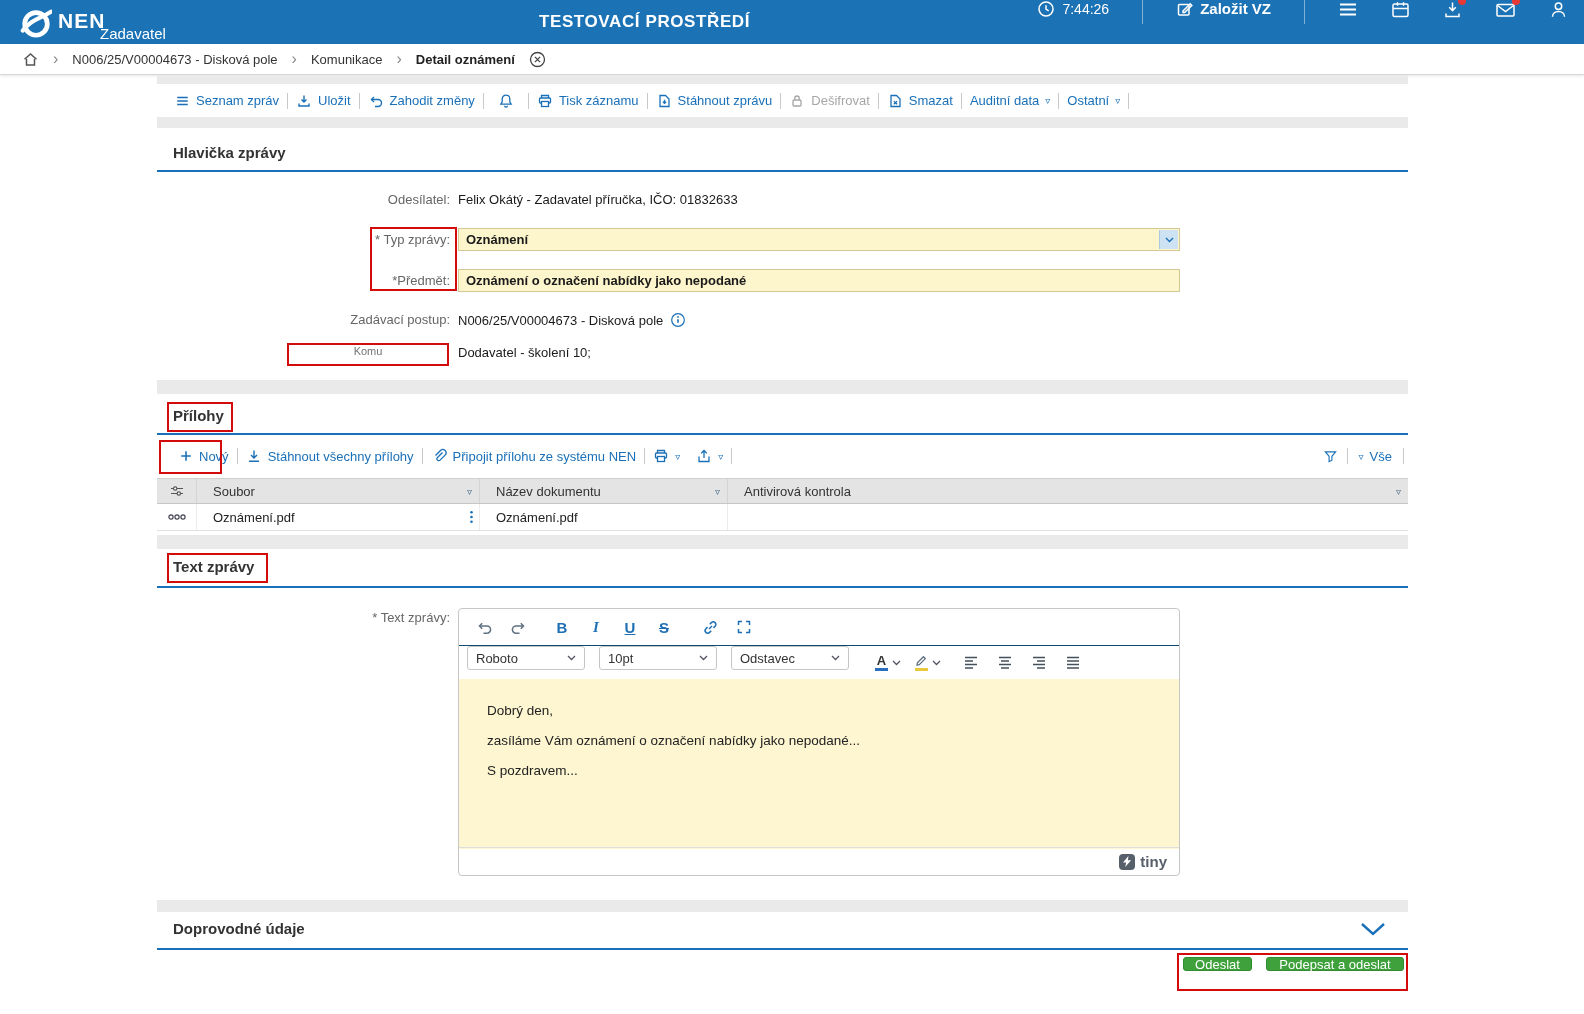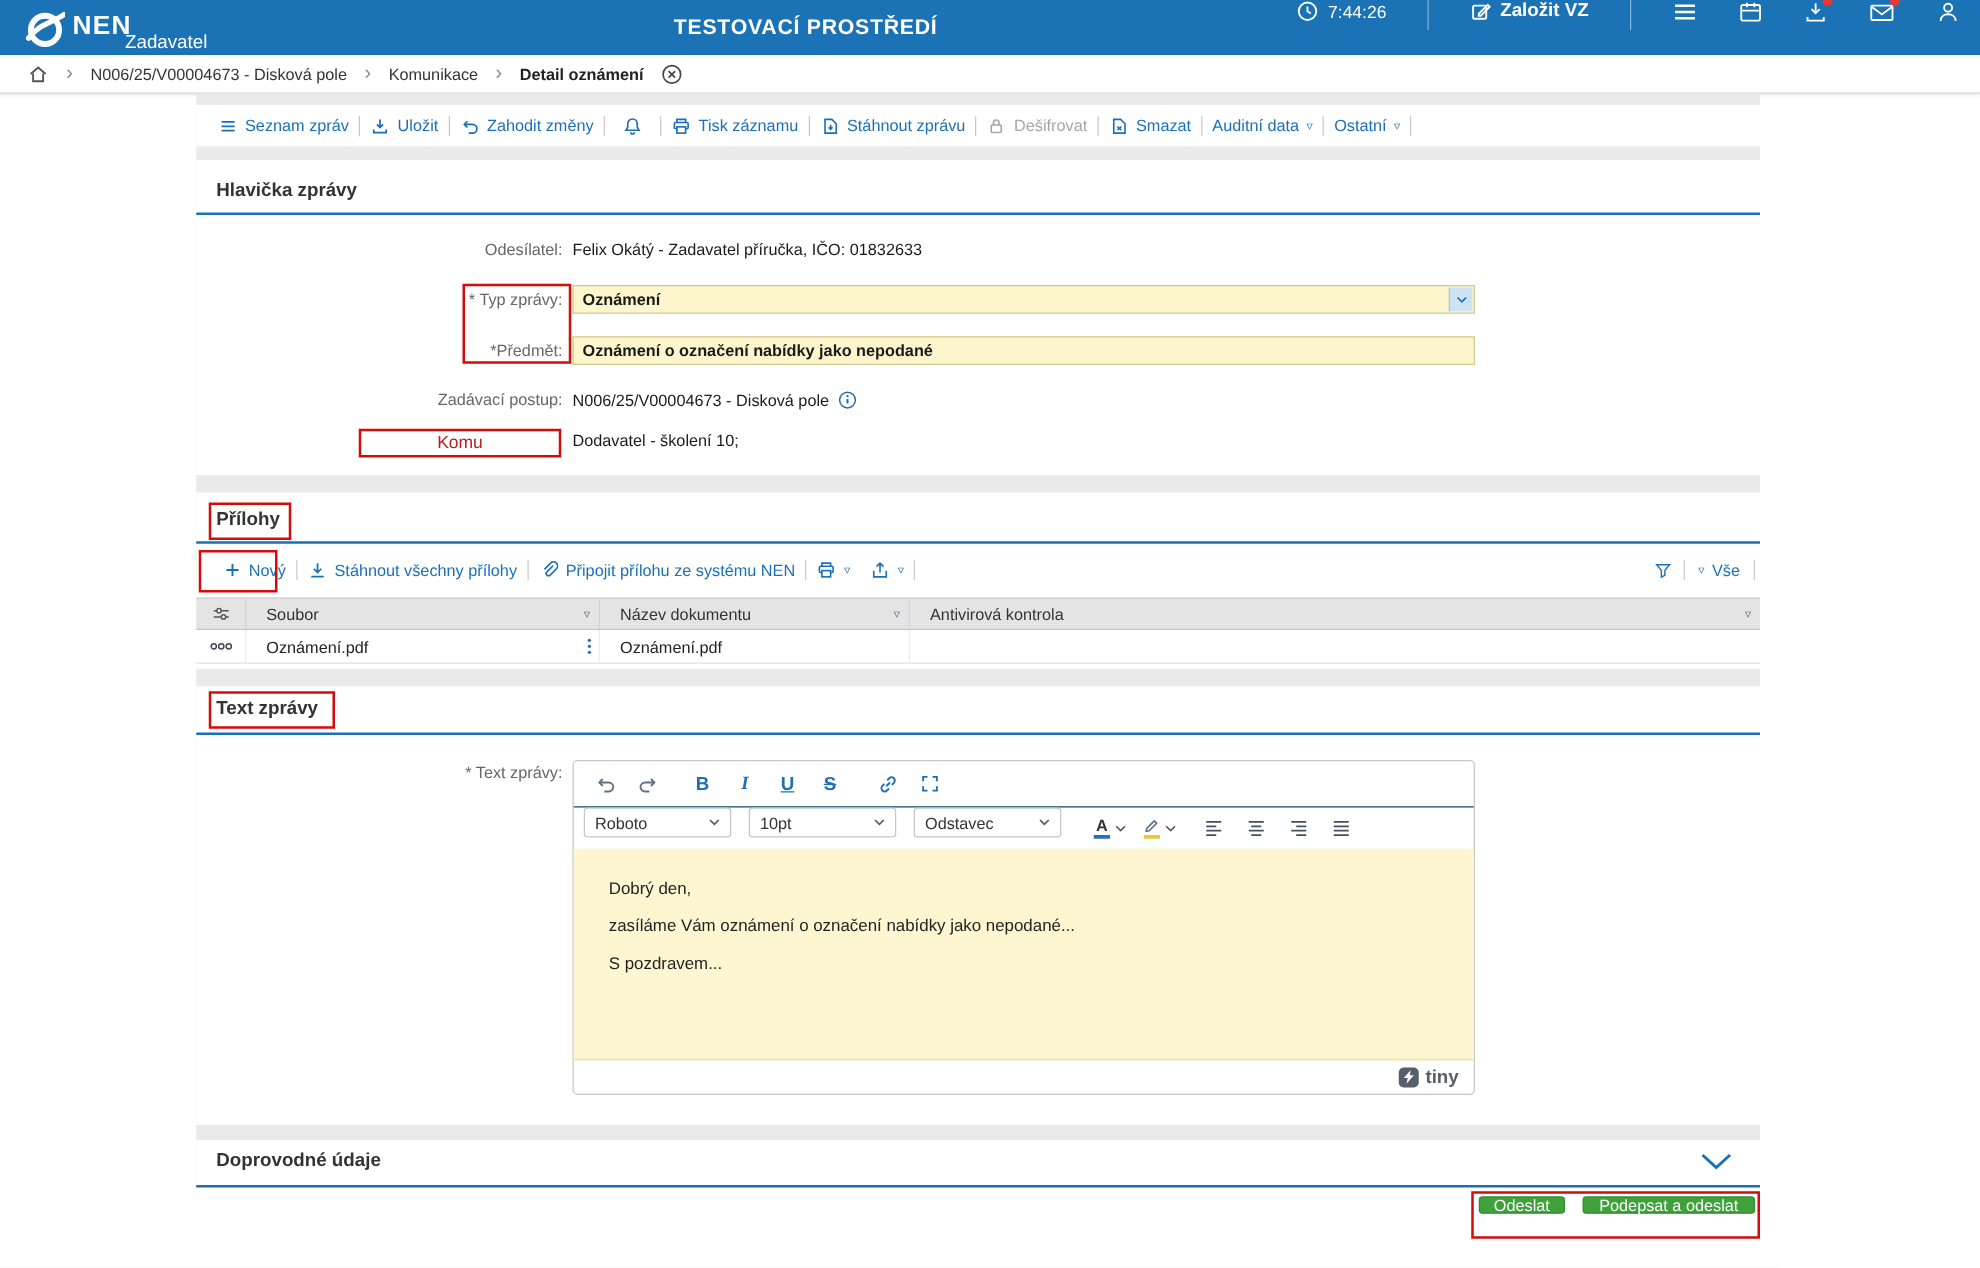--- a/index.html
+++ b/index.html
@@ -47,21 +47,21 @@
   .panel h2 { position:absolute; left:16px; font-size:15px; font-weight:bold; color:#333; }
   .blue-rule { position:absolute; left:0; width:100%; height:2px; background:#1a70b8; }
 
   .flabel { position:absolute; left:0; width:293px; text-align:right; font-size:13px; color:#666; }
   .fvalue { position:absolute; left:301px; font-size:13px; font-weight:normal; color:#1a1a1a; display:flex; align-items:center; gap:7px; }
   .finput { position:absolute; left:301px; width:722px; height:23px; background:#fdf5cc; border:1px solid #d2c894;
     font-size:13px; font-weight:bold; color:#1a1a1a; display:flex; align-items:center; padding:0 7px; }
   .dd-btn { position:absolute; right:1px; top:1px; bottom:1px; width:19px; background:#cde3f3; border-left:1px solid #a9c7de;
     display:flex; align-items:center; justify-content:center; cursor:pointer; }
   .komu-btn { position:absolute; left:130px; width:162px; top:217px; height:21px; text-align:center;
-    font-size:14px; color:#b91c1c; cursor:pointer; }
+    font-size:11px; color:#737373; cursor:pointer; }
 
   
   .att-toolbar { position:absolute; left:0; top:46px; height:32px; display:flex; align-items:center; padding-left:14px; font-size:13px; color:#1a70b8; }
   .att-right { position:absolute; right:4px; top:46px; height:32px; display:flex; align-items:center; gap:9px; font-size:13px; color:#1a70b8; }
   .grid-head { position:absolute; left:0; top:84px; width:100%; height:26px; background:#e4e4e4;
     border-top:1px solid #d0d0d0; border-bottom:1px solid #c6c6c6; }
   .grid-row { position:absolute; left:0; top:110px; width:100%; height:27px; background:#fff; border-bottom:1px solid #e0e0e0; }
   .gcell { position:absolute; top:0; bottom:0; display:flex; align-items:center; padding-left:16px; font-size:13px; color:#333; border-right:1px solid #d4d4d4; }
   .grid-row .gcell { border-right:1px solid #ececec; color:#222; }
   .c0 { left:0; width:40px; padding-left:0; justify-content:center; }

